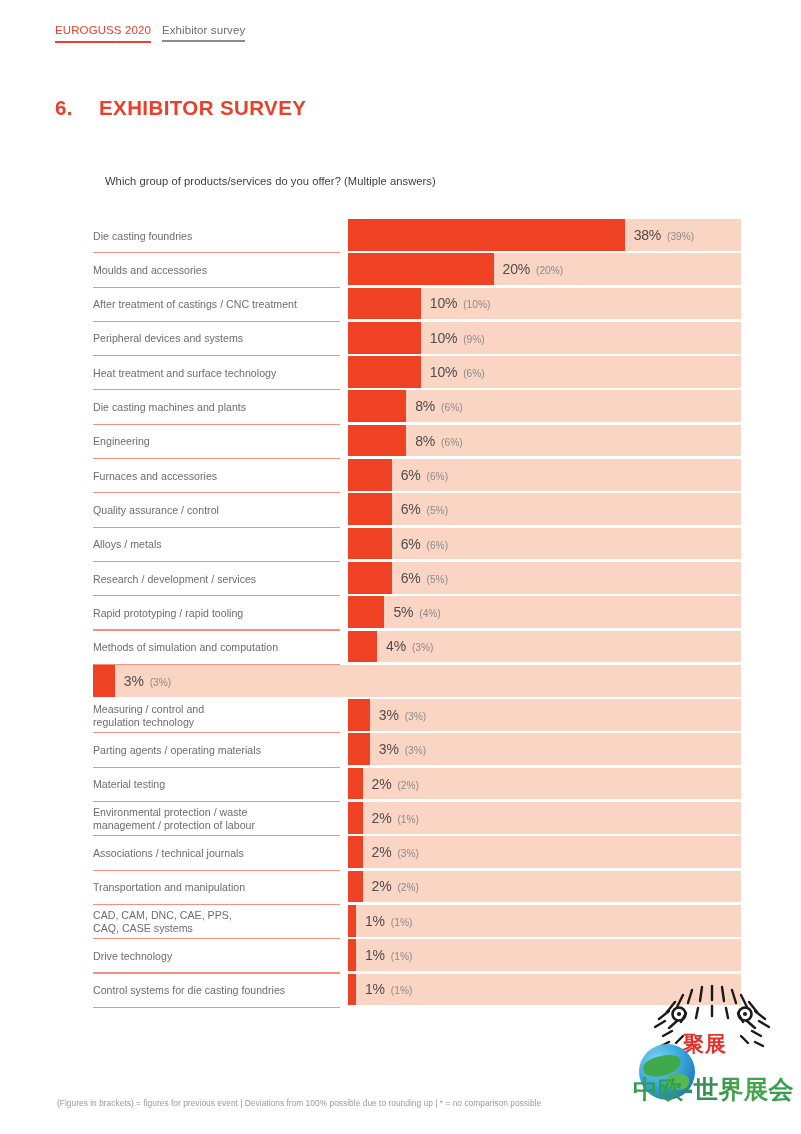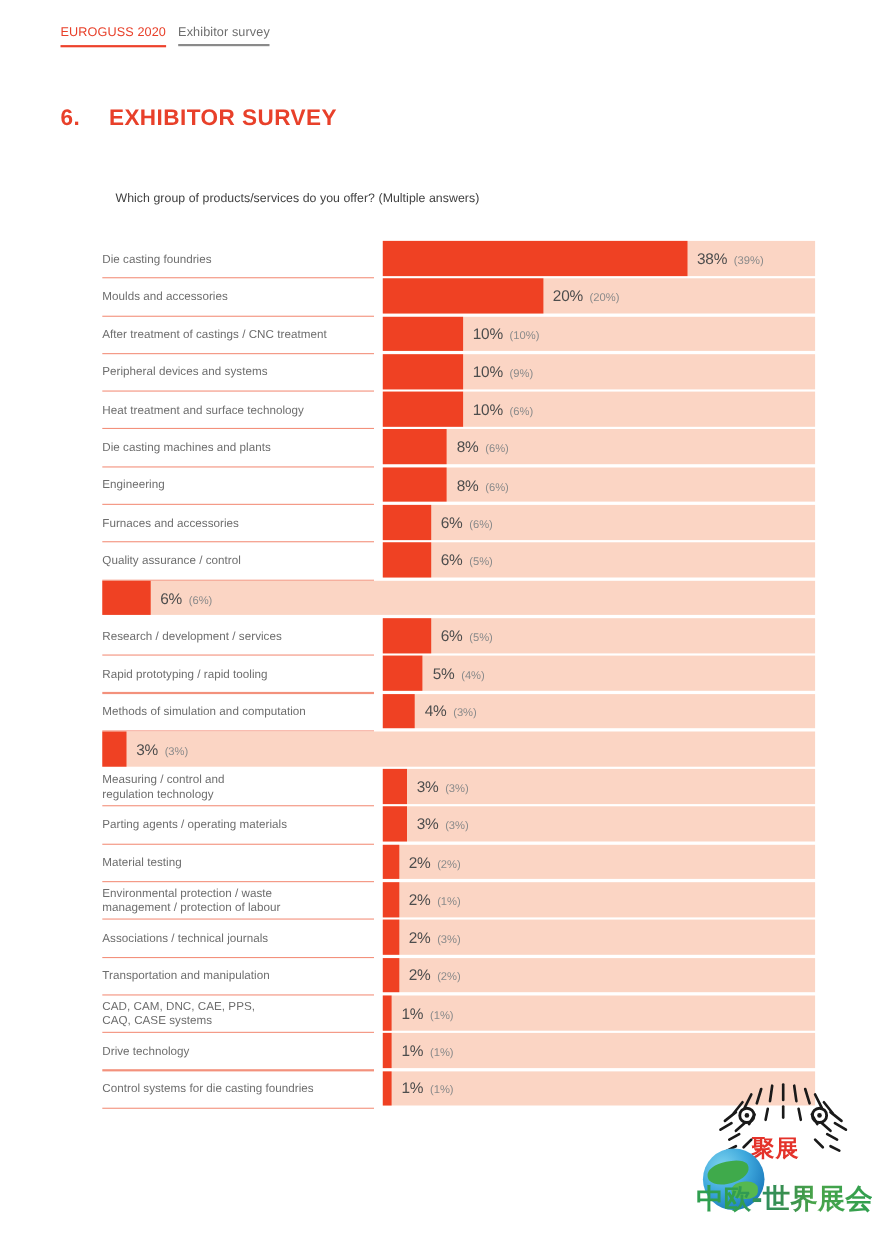--- a/index.html
+++ b/index.html
@@ -345,20 +345,23 @@
         </div>
         <div class="row-track">
           <div class="row-bar" style="width: 43.68px;"></div>
           <div class="row-values" style="margin-left: 52.68px;">
             <span class="val-main">6%</span>
             <span class="val-prev">(5%)</span>
           </div>
         </div>
       </div>
       <div class="row">
+        <div class="row-label">
+          <span class="txt">Alloys / metals</span>
+        </div>
         <div class="row-track">
           <div class="row-bar" style="width: 43.68px;"></div>
           <div class="row-values" style="margin-left: 52.68px;">
             <span class="val-main">6%</span>
             <span class="val-prev">(6%)</span>
           </div>
         </div>
       </div>
       <div class="row">
         <div class="row-label">
@@ -511,20 +514,21 @@
         <div class="row-track">
           <div class="row-bar" style="width: 8px;"></div>
           <div class="row-values" style="margin-left: 17px;">
             <span class="val-main">1%</span>
             <span class="val-prev">(1%)</span>
           </div>
         </div>
       </div>
     </div>
 
+  <div class="footnote">(Figures in brackets) = figures for previous event | Deviations from 100% possible due to rounding up | * = no comparison possible</div>
 
   <div class="watermark">
     <svg class="wm-sun" viewBox="0 0 118 86">
       <g stroke="#1a1a1a" stroke-width="2.4" stroke-linecap="round">
         <line x1="59" y1="2" x2="59" y2="16"></line>
         <line x1="49" y1="3" x2="47" y2="17"></line>
         <line x1="69" y1="3" x2="71" y2="17"></line>
         <line x1="39" y1="6" x2="35" y2="19"></line>
         <line x1="79" y1="6" x2="83" y2="19"></line>
         <line x1="30" y1="11" x2="24" y2="23"></line>

